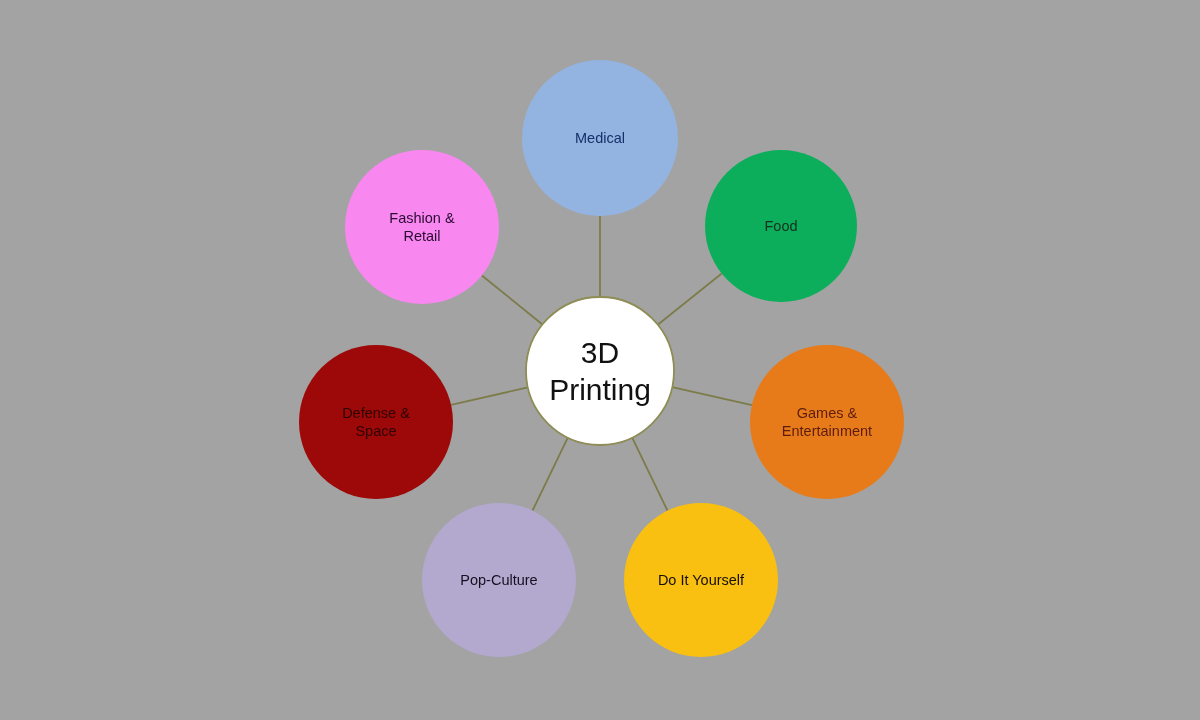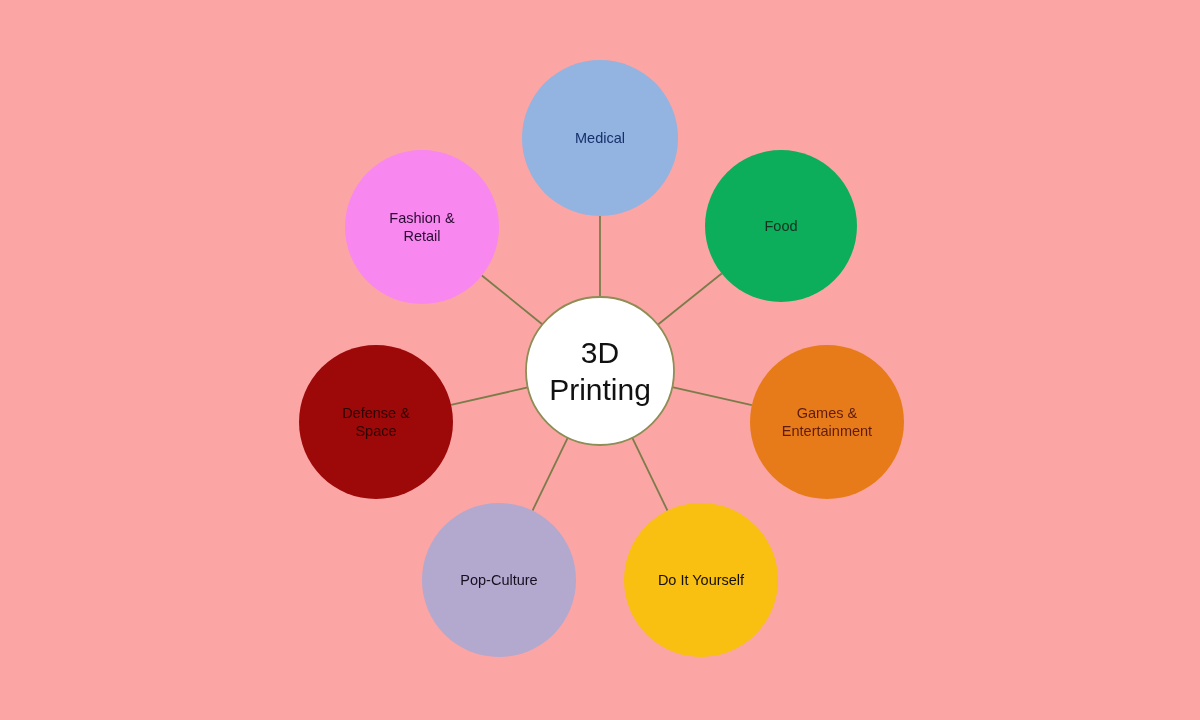--- a/index.html
+++ b/index.html
@@ -10,21 +10,21 @@
   body {
     width: 1200px;
     height: 720px;
     overflow: hidden;
     font-family: "Liberation Sans", sans-serif;
   }
   #diagram-stage {
     position: relative;
     width: 1200px;
     height: 720px;
-    background: #fca5a5;
+    background: #a3a3a3;
   }
   #hub-svg {
     position: absolute;
     left: 0;
     top: 0;
     width: 1200px;
     height: 720px;
   }
   .node-label {
     pointer-events: none;

